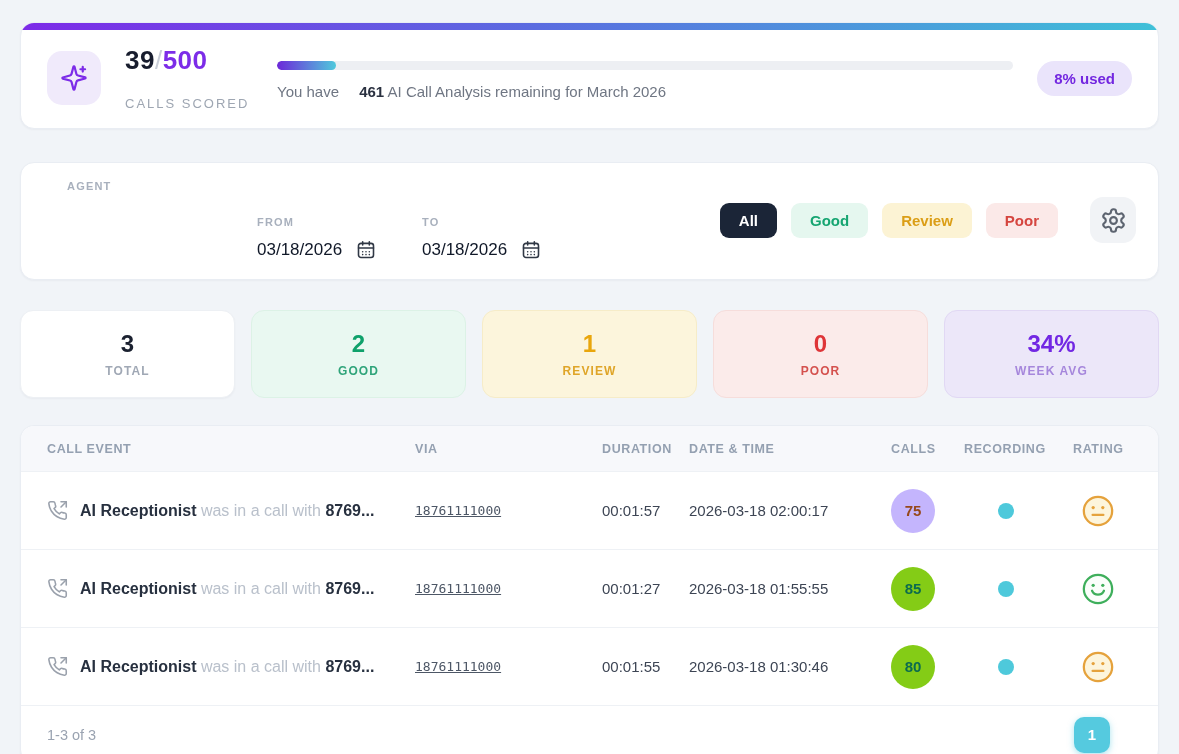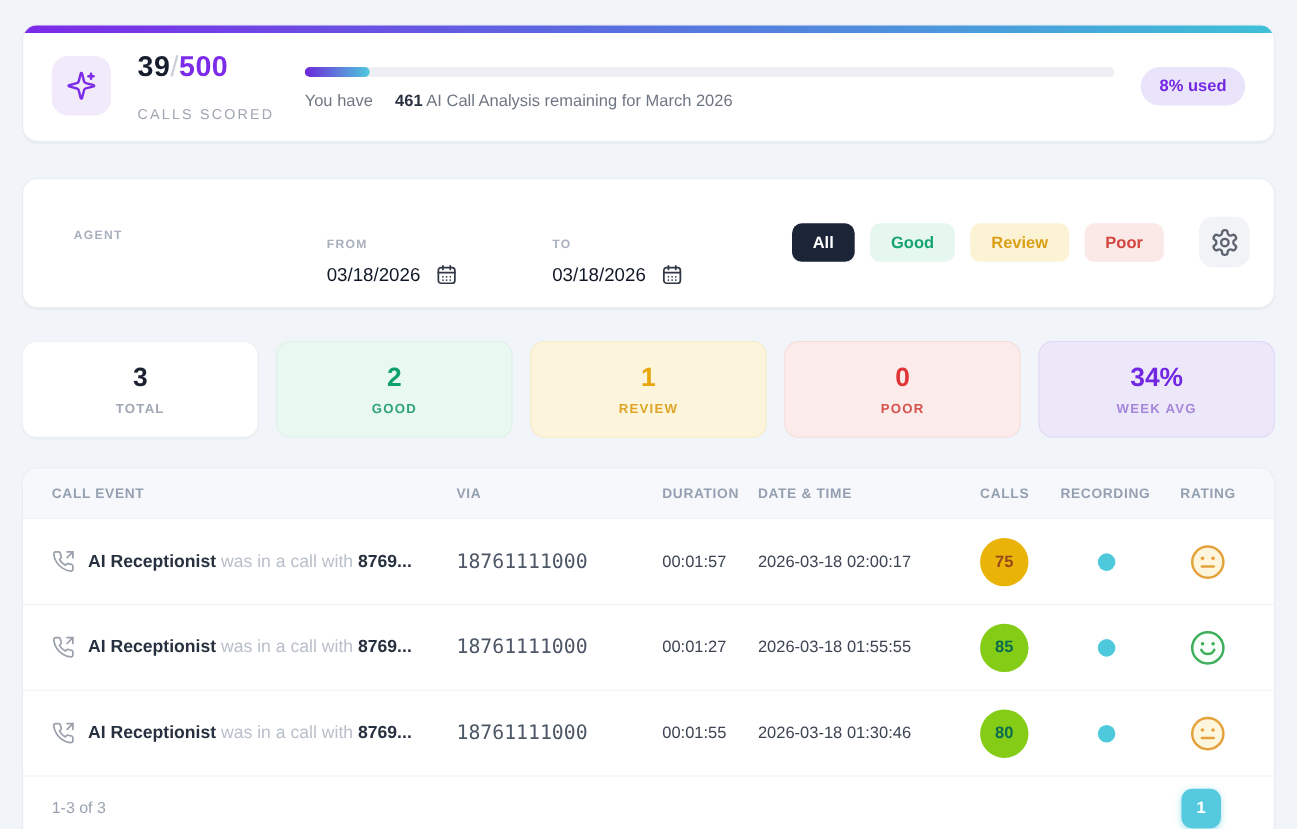--- a/index.html
+++ b/index.html
@@ -52,22 +52,22 @@
   .usage-remaining { font-size: 15px; color: #6F7683; }
   .usage-remaining .count { font-weight: 700; color: #2A3140; margin-left: 16px; }
   .used-badge {
     background: #EAE4FB; color: #7327E0;
     font-size: 15px; font-weight: 700;
     padding: 9px 17px; border-radius: 999px; white-space: nowrap;
   }
 
   
   .filter-card {
-    display: flex; align-items: center;
-    padding: 17px 22px 19px 26px; gap: 40px; margin-bottom: 30px;
+    display: flex; 
+    padding: 17px 22px 19px 26px; margin-bottom: 30px;
   }
   .field-label {
     font-size: 11px; font-weight: 700; color: #A8B0BD;
     letter-spacing: 1.2px; margin-bottom: 12px;
   }
   .field-value {
     display: flex; align-items: center; gap: 14px;
     font-size: 17px; color: #101828; cursor: pointer;
   }
   .agent-field { width: 210px; padding-left: 20px; }
@@ -119,28 +119,28 @@
   }
   .thead { background: #F7F8FB; height: 46px; border-bottom: 1px solid #EEF1F5; }
   .th {
     font-size: 12.5px; font-weight: 700; color: #94A0B1; letter-spacing: .6px;
   }
   .trow { height: 78px; border-bottom: 1px solid #EEF1F5; background: #FFFFFF; }
   .event-cell { display: flex; align-items: center; gap: 12px; overflow: hidden; }
   .event-text { font-size: 16px; white-space: nowrap; }
   .event-text .agent, .event-text .callee { font-weight: 700; color: #27303F; }
   .event-text .connector { color: #B9C0CB; }
-  .via-cell { font-family: "DejaVu Sans Mono", monospace; font-size: 18px; color: #4D5766; }
+  .via-cell { font-family: "DejaVu Sans Mono", monospace; font-size: 13px; color: #4D5766; text-decoration: underline; }
   .dur-cell, .dt-cell { font-size: 15px; color: #3D4554; }
   .score-badge {
     width: 44px; height: 44px; border-radius: 50%;
     display: flex; align-items: center; justify-content: center;
     font-size: 15px; font-weight: 800;
   }
-  .score-badge[data-variant="review"] { background: #eab308; color: #96481B; text-align: right; }
+  .score-badge[data-variant="review"] { background: #c4b5fd; color: #96481B; text-align: right; }
   .score-badge[data-variant="good"]   { background: #84cc16; color: #0B6B4F; }
   .rec-cell { padding-left: 34px; }
   .rec-dot { width: 16px; height: 16px; border-radius: 50%; background: #4EC9DB; cursor: pointer; }
   .rating-cell { padding-left: 8px; }
   .rating-cell svg { display: none; }
   .rating-cell[data-rating="neutral"] svg.face-neutral { display: block; }
   .rating-cell[data-rating="happy"]   svg.face-happy   { display: block; }
 
   .tfoot {
     display: flex; align-items: center; justify-content: space-between;

